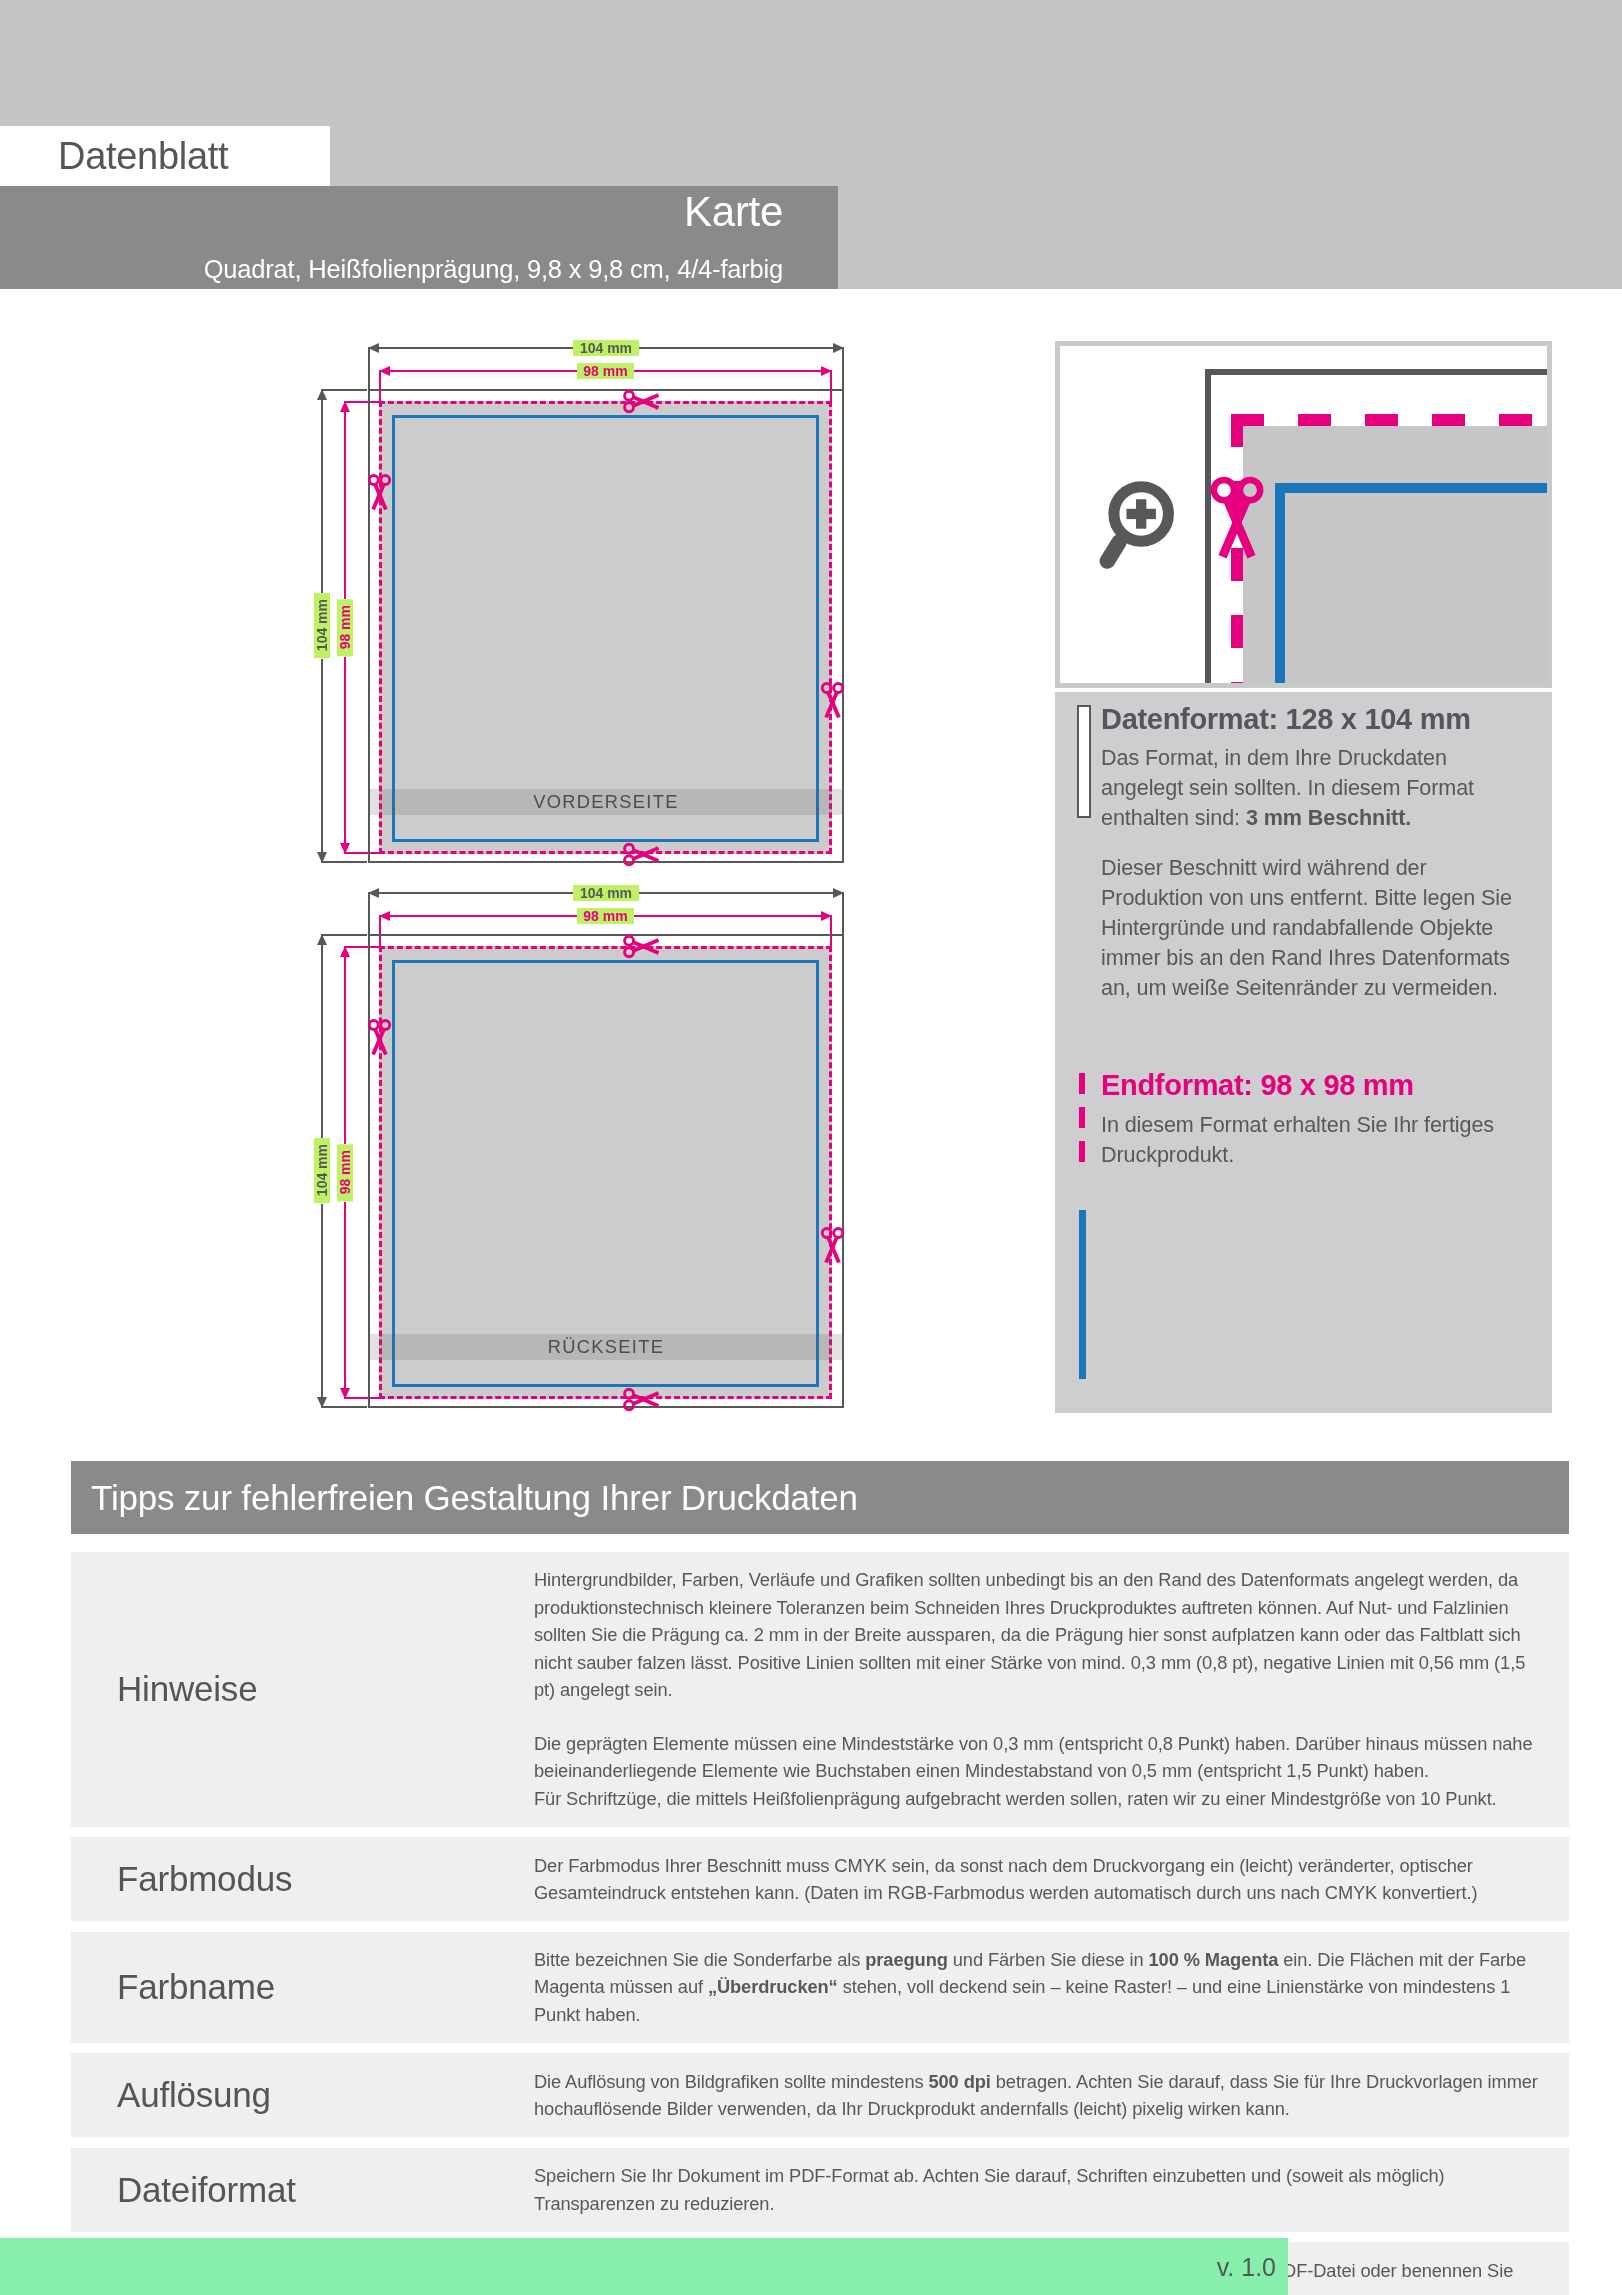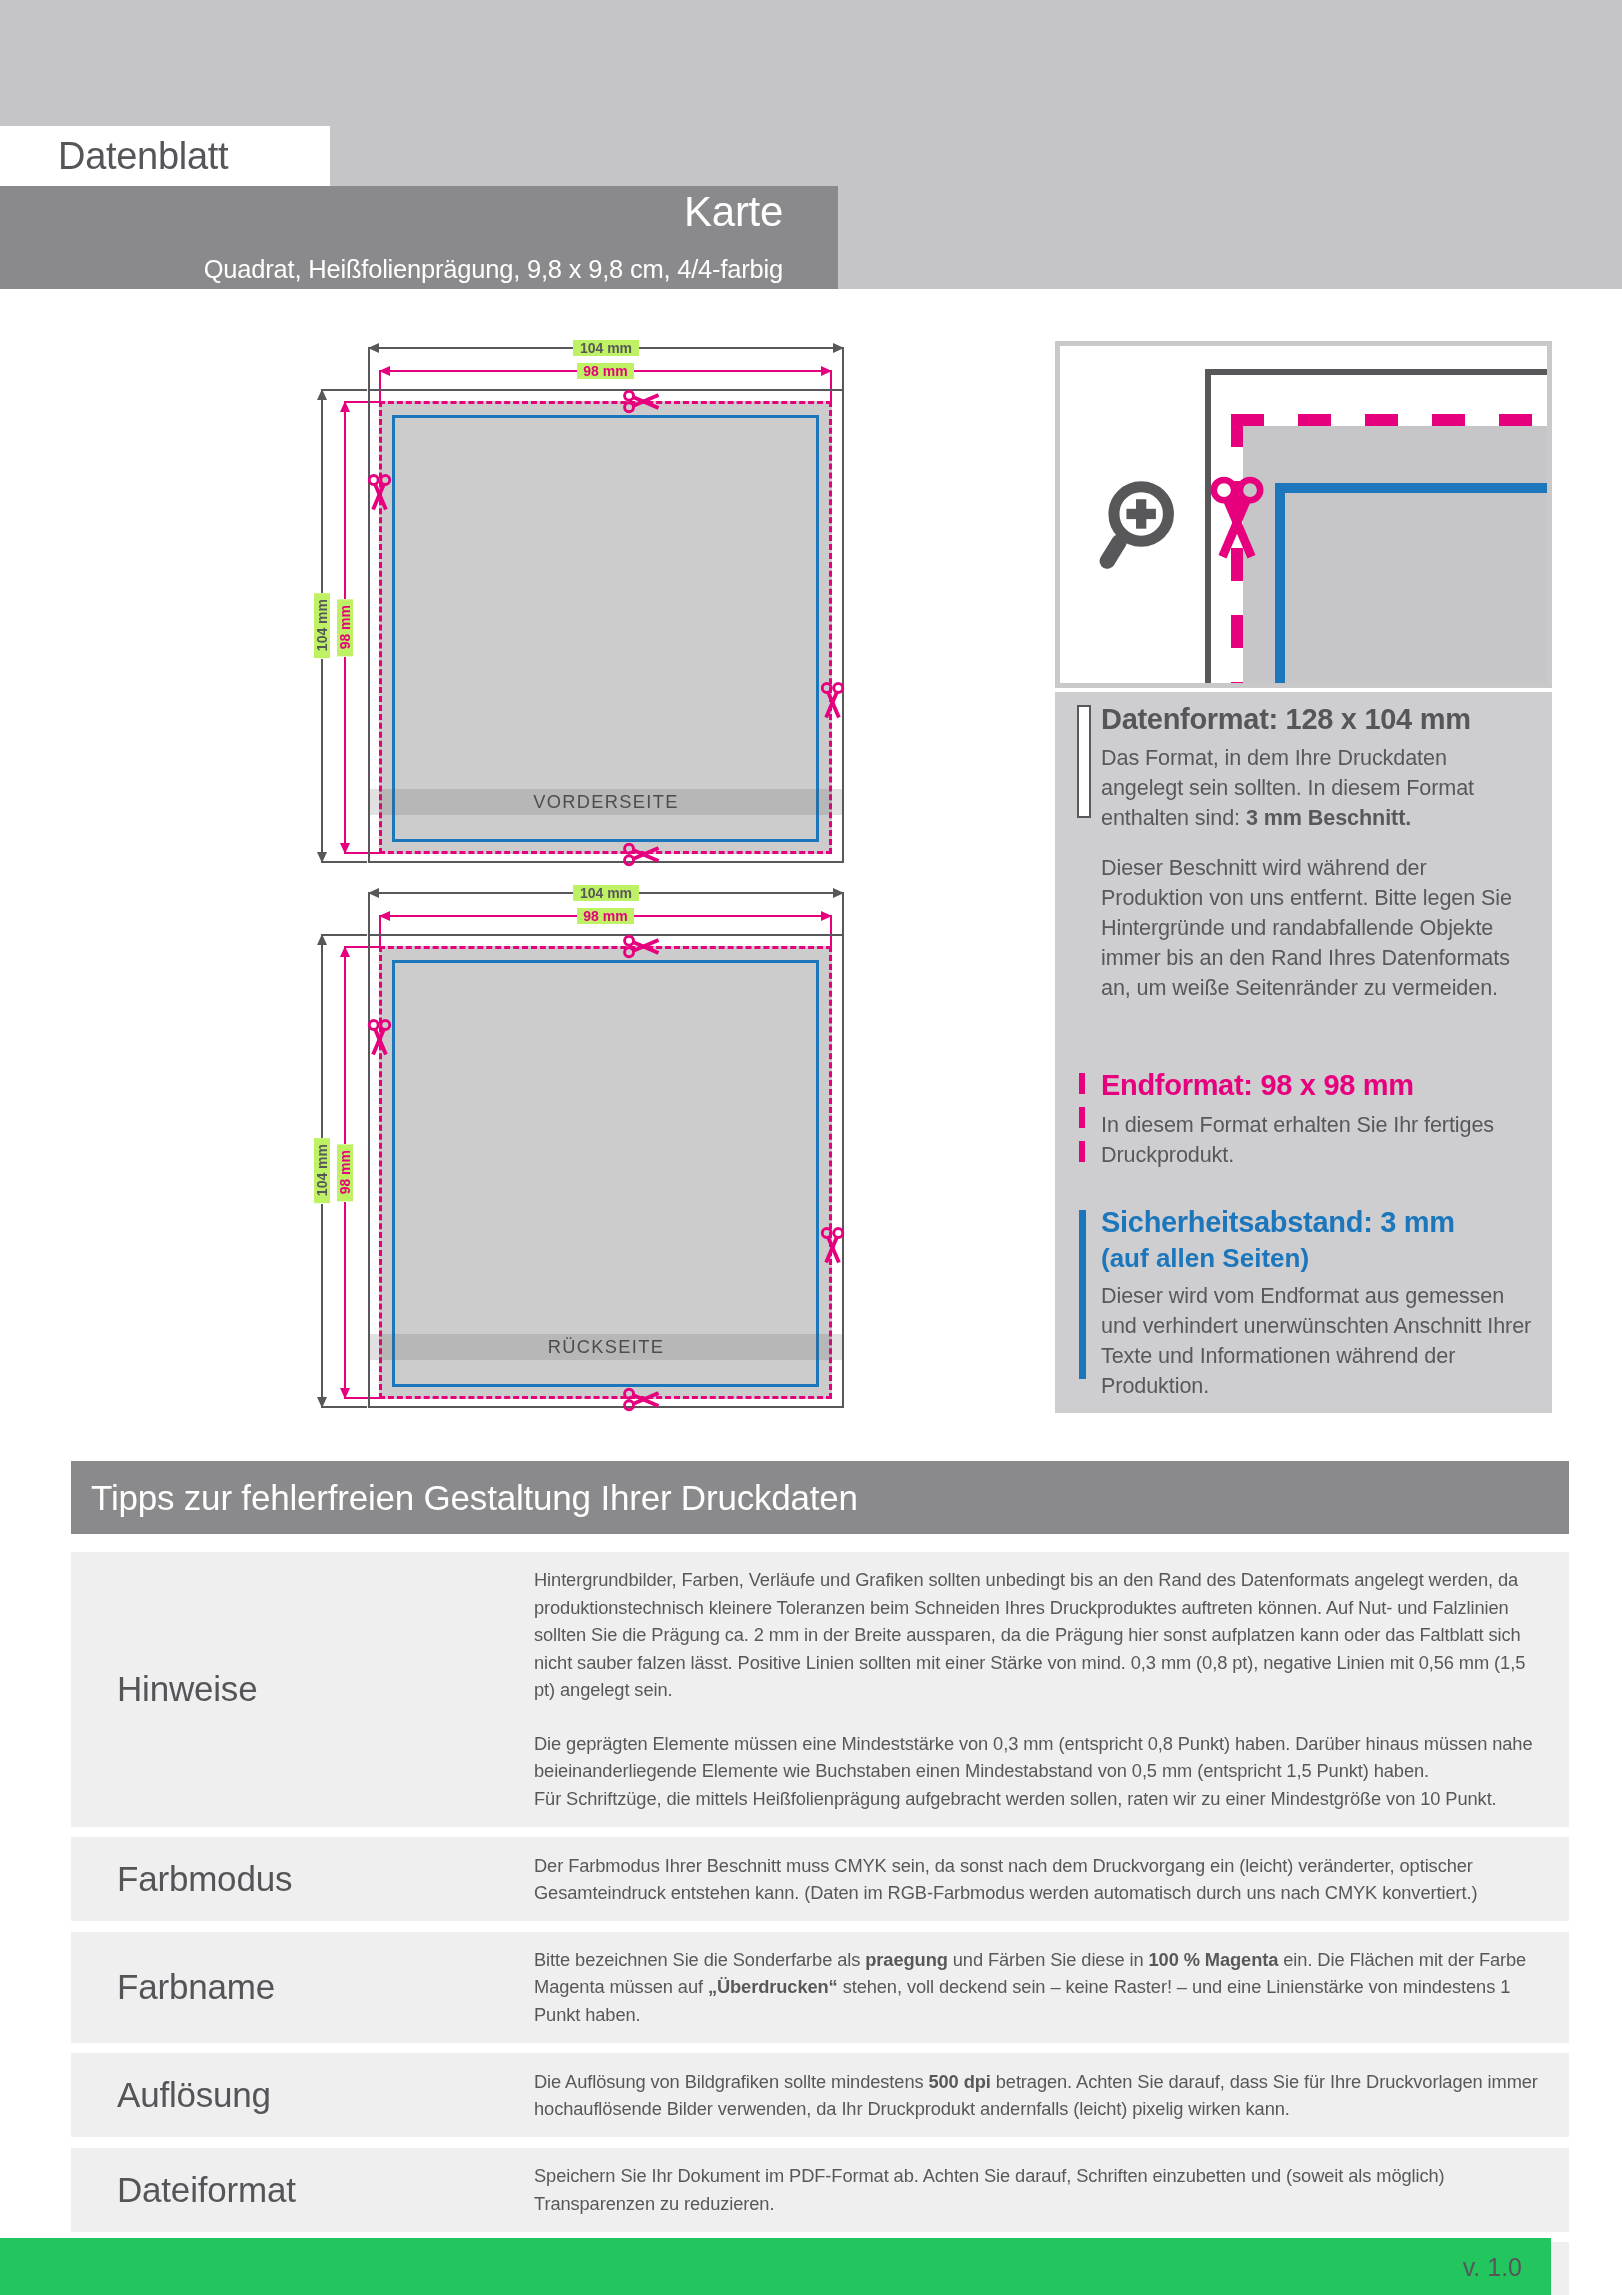--- a/index.html
+++ b/index.html
@@ -100,22 +100,22 @@
   .tips-row:nth-child(2) { min-height:65px; }
   .tips-row:nth-child(3) { min-height:86px; }
   .tips-row:nth-child(4) { min-height:84px; }
   .tips-row:nth-child(5) { min-height:79px; }
   .tips-row:nth-child(6) { min-height:73px; }
   .row-label { width:463px; padding-left:46px; font-size:35px; color:#555458; letter-spacing:-0.2px; flex-shrink:0; }
   .row-body { width:1011px; font-size:18.3px; line-height:27.5px; color:#58585a; letter-spacing:-0.1px; padding:14.4px 0; }
   .tips-par + .tips-par { margin-top:26px; }
 
   
-  .footer { position:absolute; left:0; top:2238px; width:1551px; height:58px; background:#22c55e;
-    display:flex; align-items:center; justify-content:flex-end; padding-right:29px; font-size:25px; color:#565559; }
+  .footer { position:absolute; left:0; top:2238px; width:1288px; height:58px; background:#86efac;
+    display:flex; align-items:center; justify-content:flex-end; padding-right:12px; font-size:25px; color:#565559; }
 
   .hidden-defs { position:absolute; width:0; height:0; overflow:hidden; }
 </style>
 </head>
 <body>
 
 <svg class="hidden-defs" xmlns="http://www.w3.org/2000/svg">
   <defs>
     <g id="scissors-glyph">
       <circle cx="11" cy="11" r="7" fill="none" stroke="currentColor" stroke-width="4.5"></circle>
@@ -301,25 +301,20 @@
         <span>Das Format, in dem Ihre Druckdaten angelegt sein sollten. In diesem Format enthalten sind: </span><b>3 mm Beschnitt.</b>
       </div>
     </div>
     <div class="block lg-p2">
       <div class="lg-body">Dieser Beschnitt wird während der Produktion von uns entfernt. Bitte legen Sie Hintergründe und randabfallende Objekte immer bis an den Rand Ihres Datenformats an, um weiße Seitenränder zu vermeiden.</div>
     </div>
     <div class="block lg-end">
       <div class="lg-title mag">Endformat: 98 x 98 mm</div>
       <div class="lg-body">In diesem Format erhalten Sie Ihr fertiges Druckprodukt.</div>
     </div>
-    <div class="block lg-safe">
-      <div class="lg-title blue">Sicherheitsabstand: 3 mm</div>
-      <div class="lg-sub">(auf allen Seiten)</div>
-      <div class="lg-body">Dieser wird vom Endformat aus gemessen und verhindert unerwünschten Anschnitt Ihrer Texte und Informationen während der Produktion.</div>
-    </div>
   </div>
 
   <div class="tips-bar">
     <span>Tipps zur fehlerfreien Gestaltung Ihrer Druckdaten</span>
   </div>
   <div class="tips-rows">
       <div class="tips-row">
         <div class="row-label">Hinweise</div>
         <div class="row-body">
           <div class="tips-par"><span>Hintergrundbilder, Farben, Verläufe und Grafiken sollten unbedingt bis an den Rand des Datenformats angelegt werden, da produktionstechnisch kleinere Toleranzen beim Schneiden Ihres Druckproduktes auftreten können. Auf Nut- und Falzlinien sollten Sie die Prägung ca. 2 mm in der Breite aussparen, da die Prägung hier sonst aufplatzen kann oder das Faltblatt sich nicht sauber falzen lässt. Positive Linien sollten mit einer Stärke von mind. 0,3 mm (0,8 pt), negative Linien mit 0,56 mm (1,5 pt) angelegt sein.</span></div>

